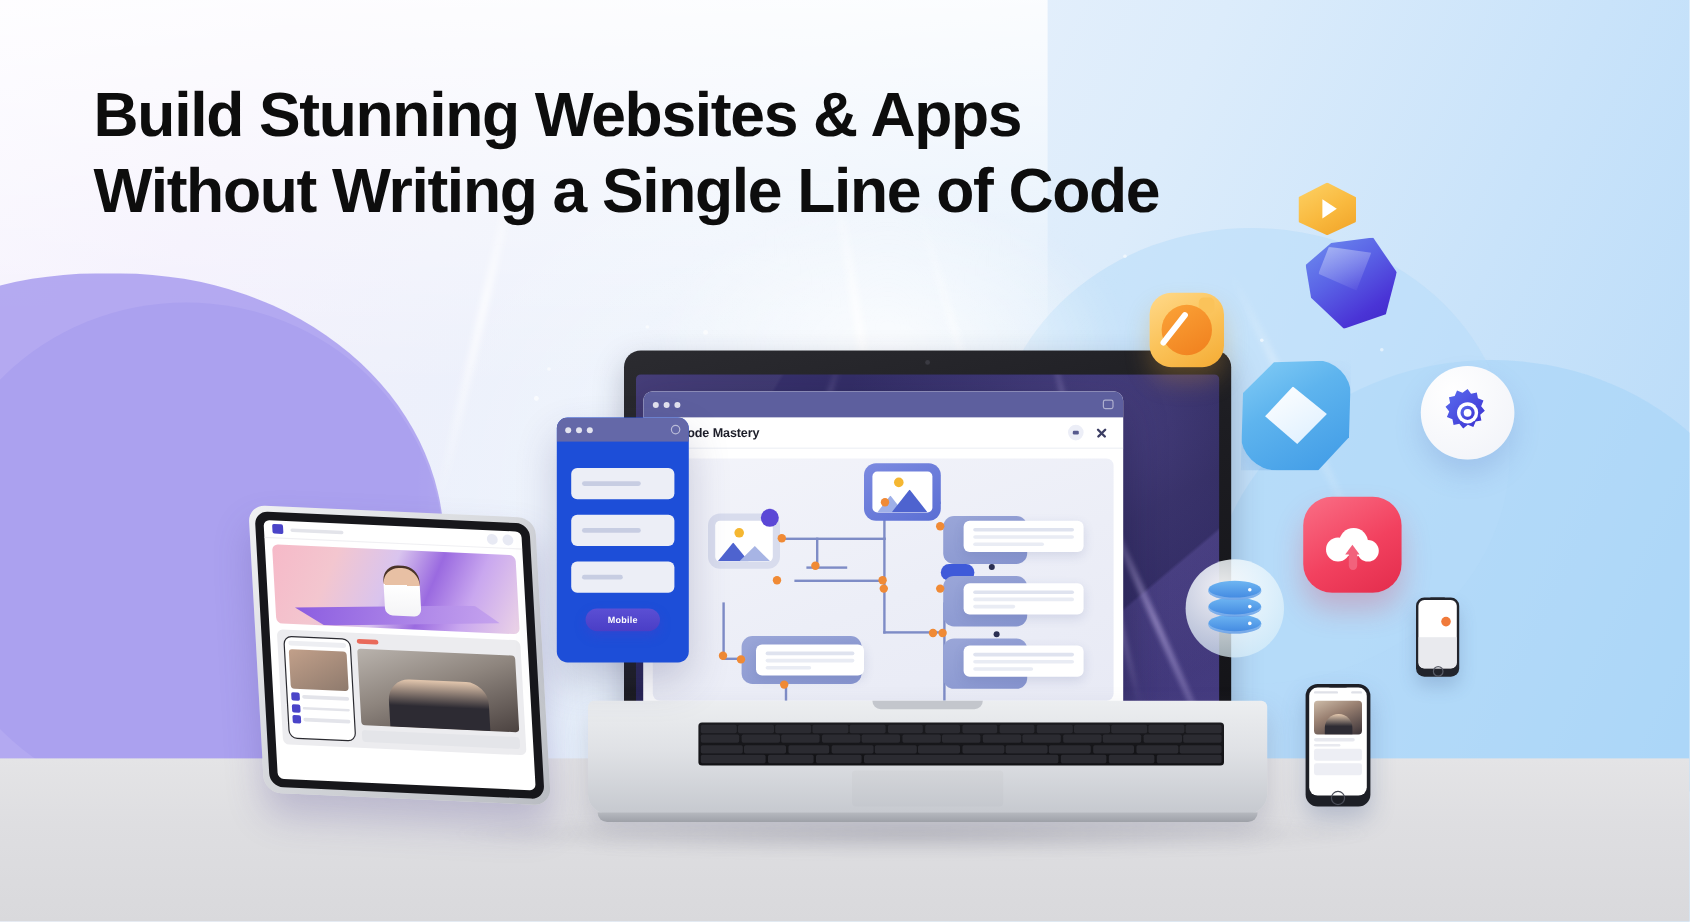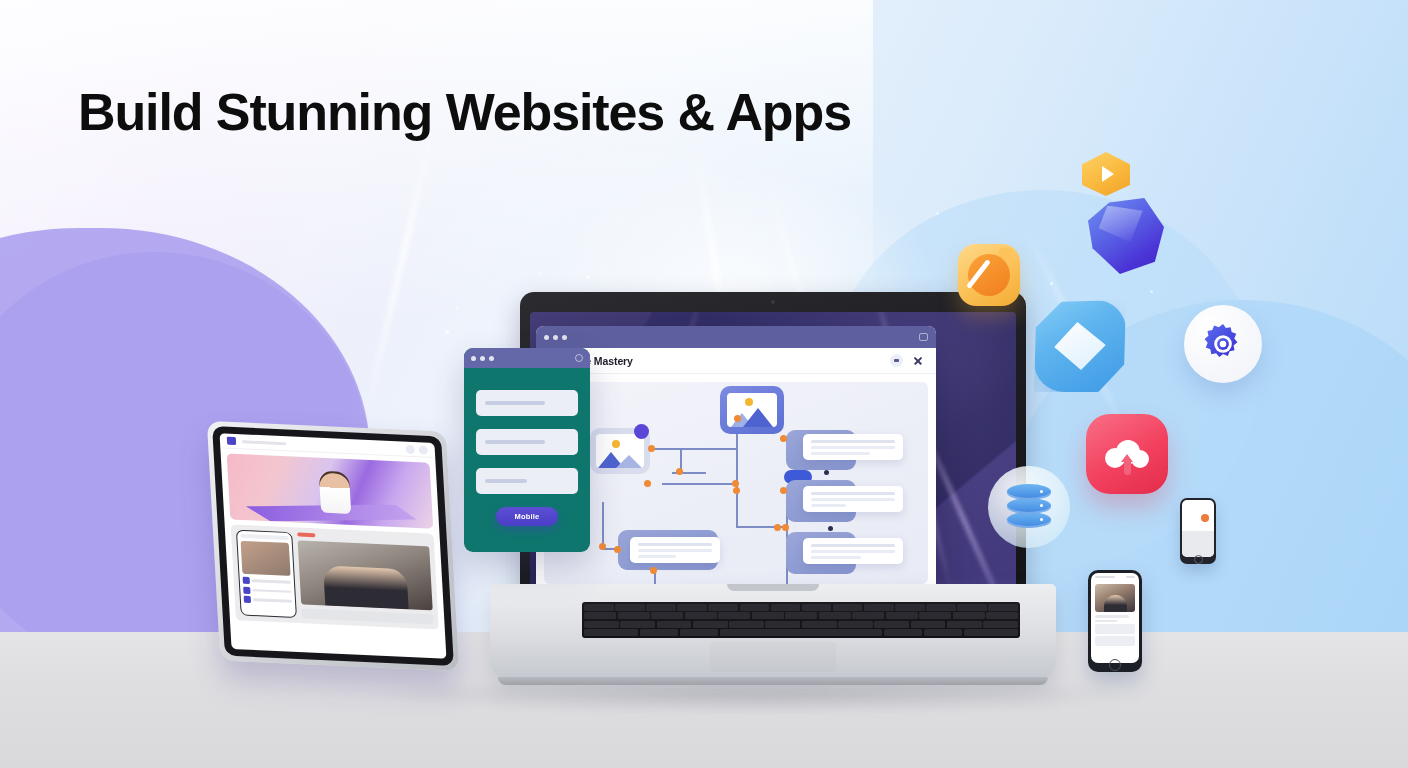--- a/index.html
+++ b/index.html
@@ -82,21 +82,21 @@
     filter:blur(4px);
   }
 
   
   .headline { position:absolute; left:78px; top:42px; z-index:20; }
   .h-kicker {
     font-size:41px; font-weight:700; color:#101010;
     letter-spacing:-.6px; line-height:1.12;
   }
   .h-main {
-    margin-top:42px;
+    margin-top:26px;
     font-size:52px; font-weight:700; color:#0d0d0d;
     letter-spacing:-1.1px; line-height:1.08;
   }
   .h-main .l2 { display:block; margin-top:8px; }
 
   
   .laptop { position:absolute; left:462px; top:292px; width:622px; height:418px; z-index:14; }
   .lid {
     position:absolute; left:58px; top:0; width:506px; height:348px;
     background:linear-gradient(165deg,#2b2b30 0%,#1d1d22 40%,#121216 100%);
@@ -221,22 +221,22 @@
     box-shadow:0 12px 22px rgba(110,110,140,.25);
   }
   .kb-lip {
     position:absolute; left:8px; right:8px; bottom:-7px; height:8px;
     background:linear-gradient(180deg,#b6b9bf,#9ea1a8);
     border-radius:0 0 10px 10px;
   }
 
   
   .float-win {
-    position:absolute; left:464px; top:348px; width:126px; height:204px;
-    background:#0f766e; border-radius:9px; overflow:hidden; z-index:18;
+    position:absolute; left:464px; top:348px; width:110px; height:204px;
+    background:#1d4ed8; border-radius:9px; overflow:hidden; z-index:18;
     box-shadow:0 16px 34px rgba(60,60,110,.24);
   }
   .fw-top {
     height:20px; background:#6468a8;
     display:flex; align-items:center; justify-content:space-between; padding:0 7px;
   }
   .fw-gear { width:8px; height:8px; border-radius:50%; border:1.5px solid rgba(255,255,255,.55); }
   .fw-body { padding:22px 12px 12px; }
   .fw-field {
     height:26px; background:#eceef6; border-radius:5px;
@@ -484,20 +484,21 @@
   <div class="spark" style="left:936px;top:212px;width:3px;height:3px;opacity:.6"></div>
   <div class="spark" style="left:1150px;top:290px;width:3px;height:3px;opacity:.55"></div>
   <div class="spark" style="left:538px;top:271px;width:3px;height:3px;opacity:.6"></div>
 
   <div class="desk"></div>
   <div class="desk-shadow"></div>
 
   <div class="headline">
     <div class="h-main">
       <span class="l1">Build Stunning Websites &amp; Apps</span>
+      <span class="l2">Without Writing a Single Line of Code</span>
     </div>
   </div>
 
   <div class="tablet">
     <div class="tab-shell">
       <div class="tab-bezel">
         <div class="tab-screen">
           <div class="tab-nav">
             <div style="display:flex;align-items:center;gap:6px">
               <div class="tab-logo"></div>

